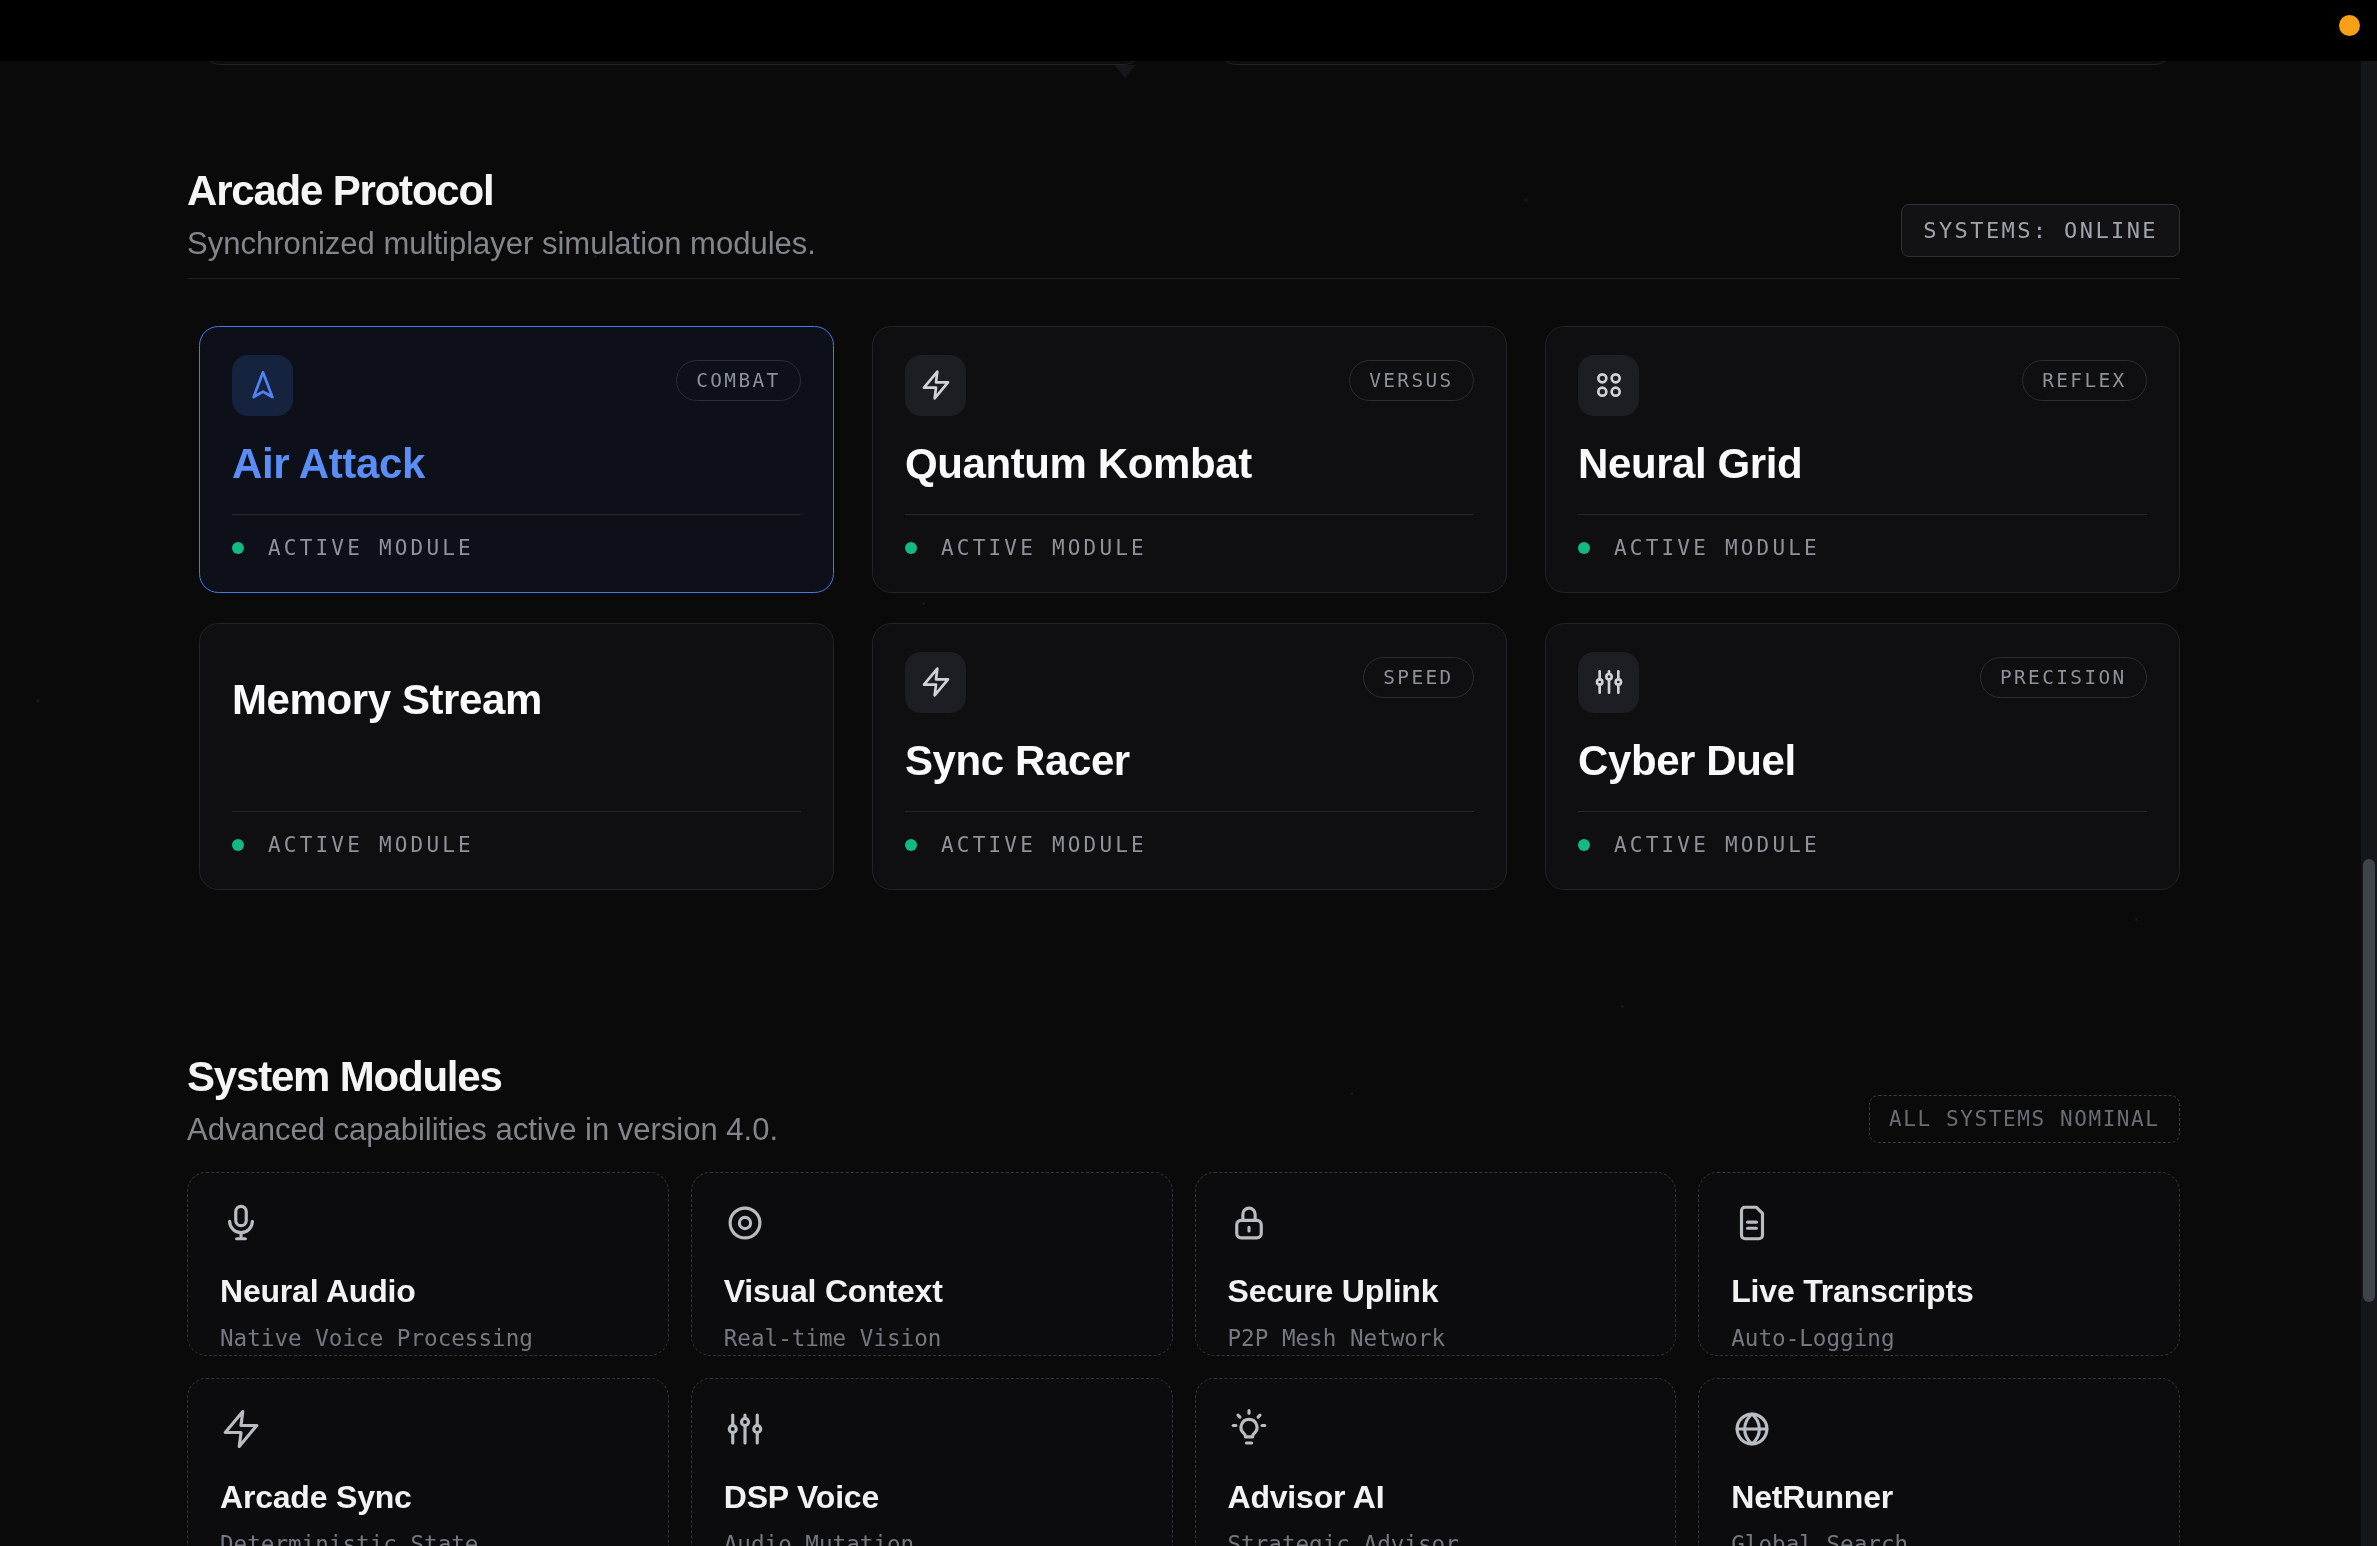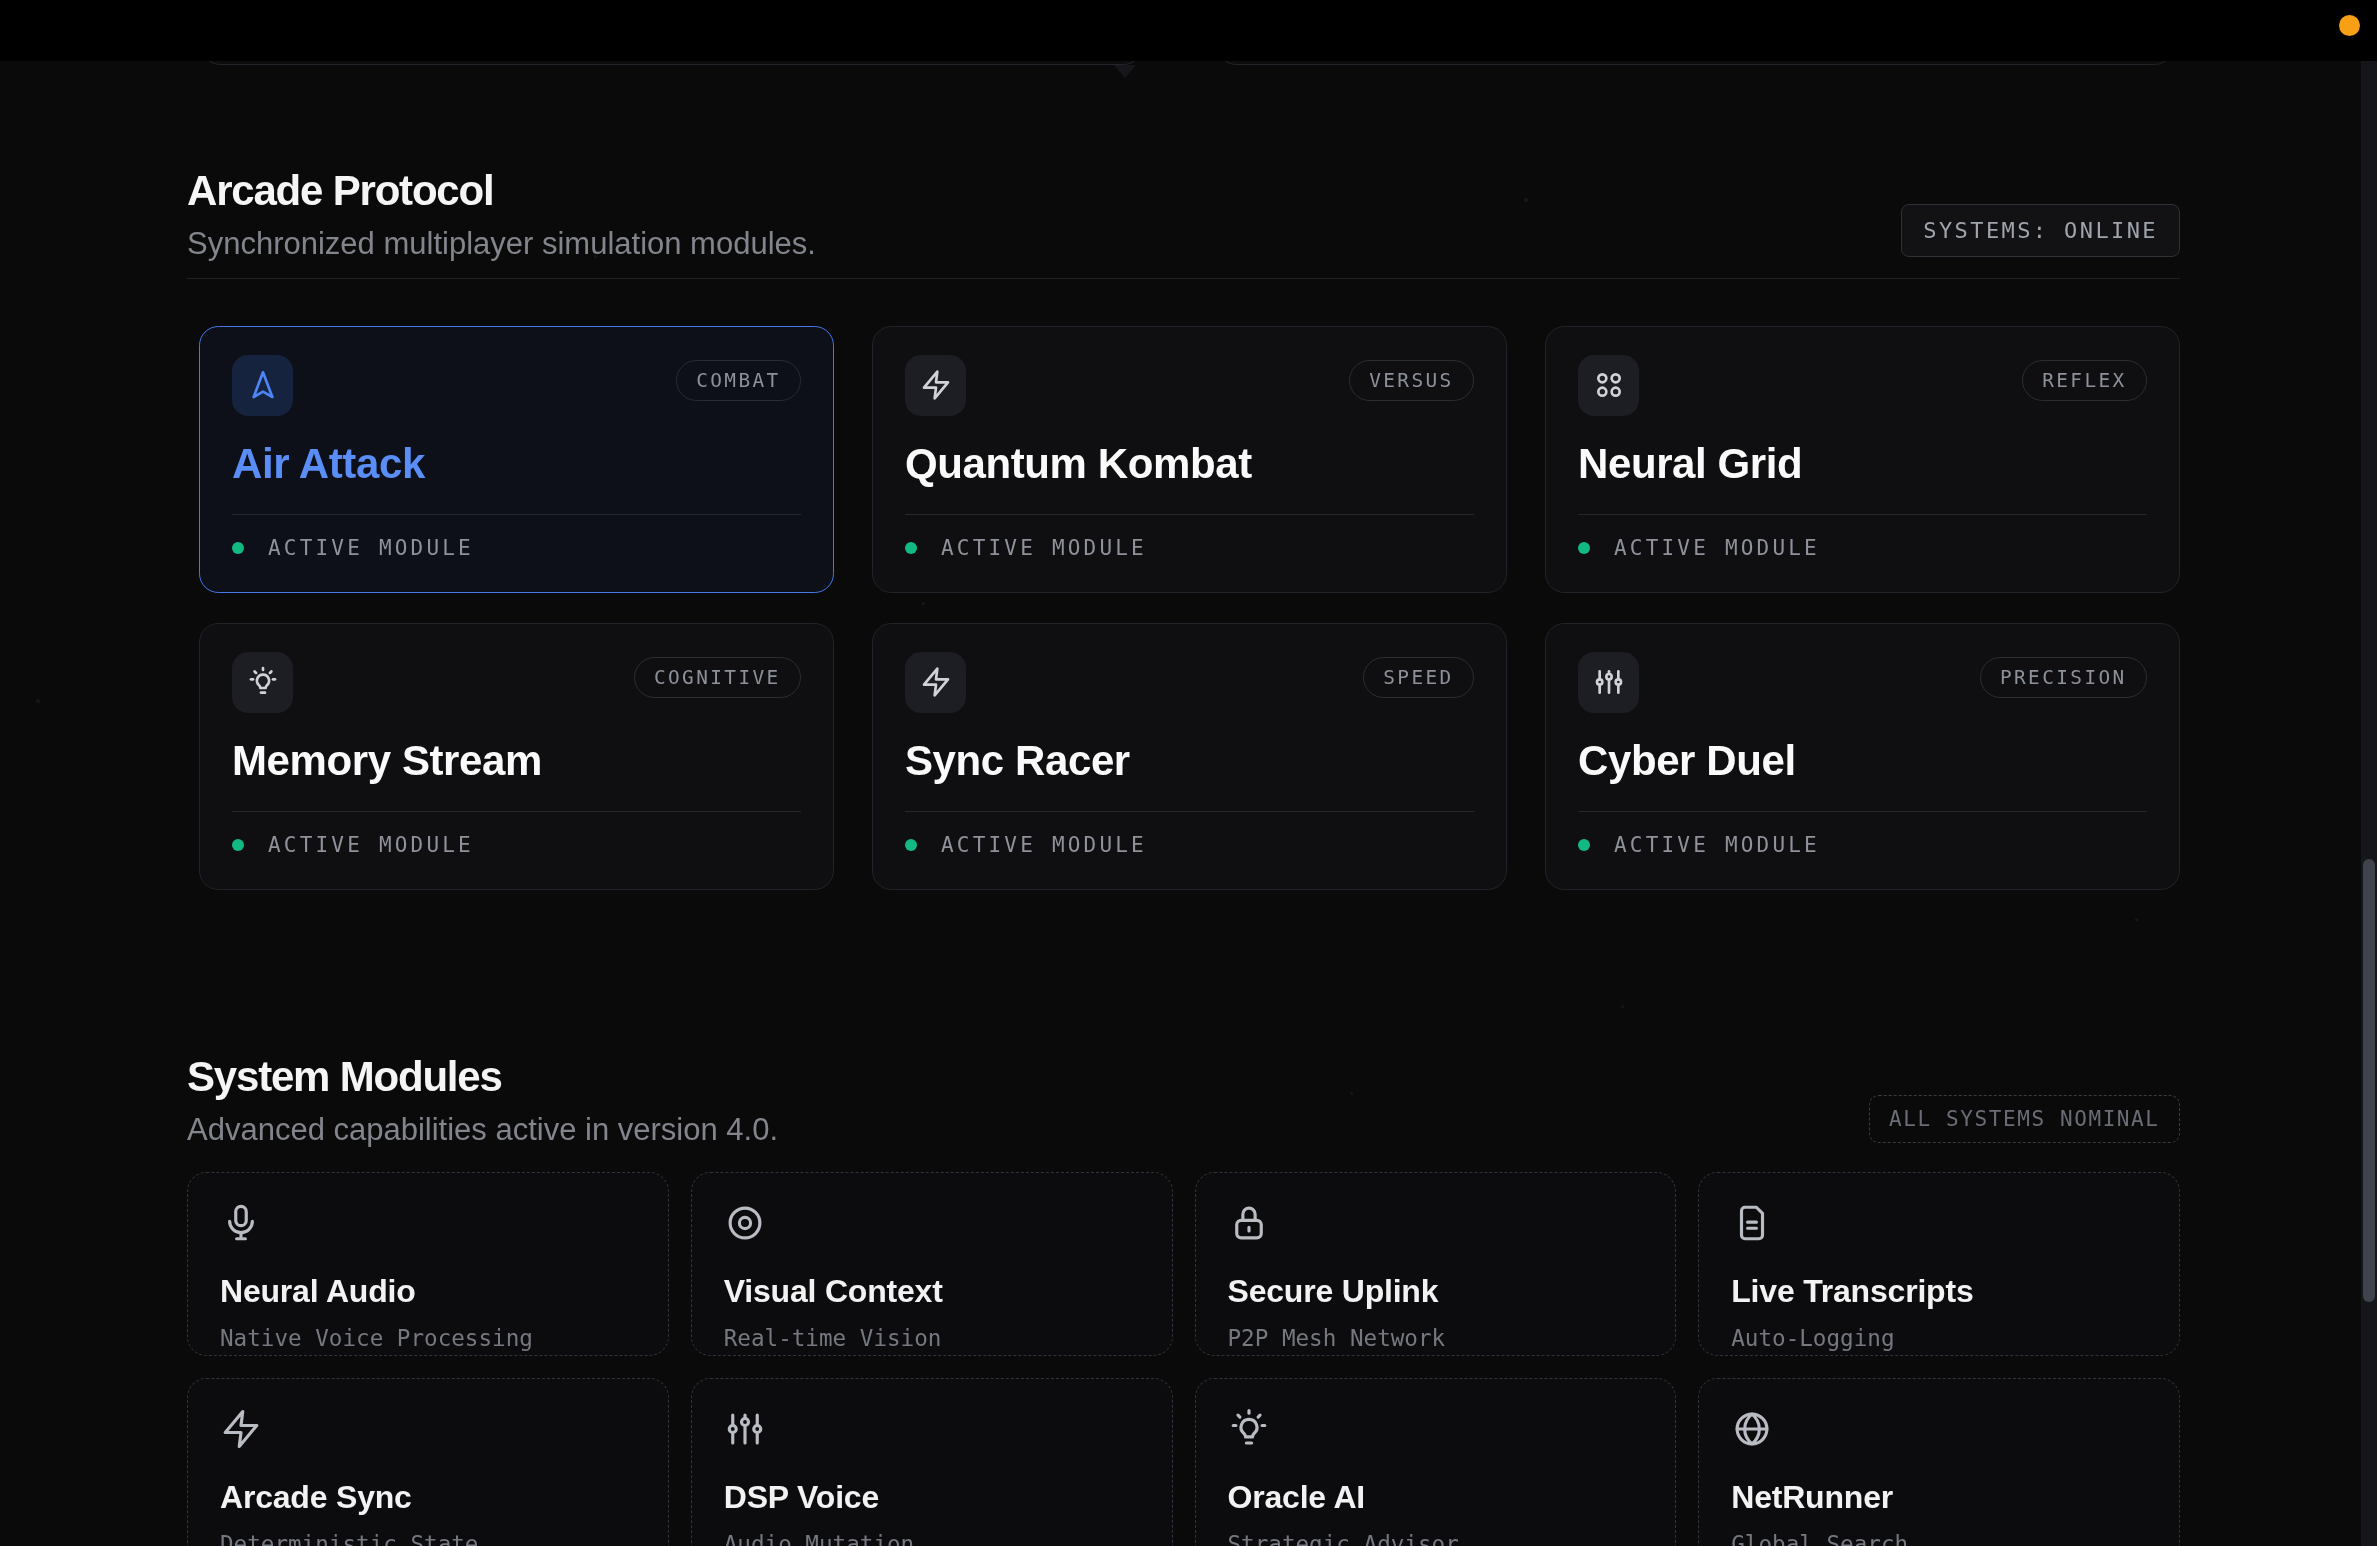--- a/index.html
+++ b/index.html
@@ -155,34 +155,20 @@
         </div>
         <h3 class="gtitle">Neural Grid</h3>
         <div class="gdivider"></div>
         <div class="gstatus">
           <span class="dot" style="background:#12b981"></span>
           <span>ACTIVE MODULE</span>
         </div>
       </div>
 
       <div class="gcard">
-        <div class="gcard-top">
-          <div class="gicon">
-            <svg viewBox="0 0 24 24">
-              <path d="M12 3V1.5"></path>
-                <path d="M6.8 5.2 5.7 4.1"></path>
-                <path d="m17.2 5.2 1.1-1.1"></path>
-                <path d="M4.5 10H3"></path>
-                <path d="M19.5 10H21"></path>
-              <path d="M12 6.5a4.5 4.5 0 0 1 3 7.9c-.6.5-1 1.2-1 2.1h-4c0-.9-.4-1.6-1-2.1a4.5 4.5 0 0 1 3-7.9Z"></path>
-              <path d="M10.5 20h3"></path>
-            </svg>
-          </div>
-          <span class="tag">COGNITIVE</span>
-        </div>
         <h3 class="gtitle">Memory Stream</h3>
         <div class="gdivider"></div>
         <div class="gstatus">
           <span class="dot" style="background:#12b981"></span>
           <span>ACTIVE MODULE</span>
         </div>
       </div>
 
       <div class="gcard">
         <div class="gcard-top">
@@ -307,21 +293,21 @@
       <div class="scard">
         <svg viewBox="0 0 24 24">
           <path d="M12 3V1.5"></path>
             <path d="M6.8 5.2 5.7 4.1"></path>
             <path d="m17.2 5.2 1.1-1.1"></path>
             <path d="M4.5 10H3"></path>
             <path d="M19.5 10H21"></path>
           <path d="M12 6.5a4.5 4.5 0 0 1 3 7.9c-.6.5-1 1.2-1 2.1h-4c0-.9-.4-1.6-1-2.1a4.5 4.5 0 0 1 3-7.9Z"></path>
           <path d="M10.5 20h3"></path>
         </svg>
-        <h4>Oracle AI</h4>
+        <h4>Advisor AI</h4>
         <p class="sdesc">Strategic Advisor</p>
       </div>
 
       <div class="scard">
         <svg viewBox="0 0 24 24">
           <circle cx="12" cy="12" r="8.5"></circle>
             <path d="M3.5 12h17"></path>
           <path d="M12 3.5c2.8 2.3 4.2 5.1 4.2 8.5s-1.4 6.2-4.2 8.5c-2.8-2.3-4.2-5.1-4.2-8.5S9.2 5.8 12 3.5Z"></path>
         </svg>
         <h4>NetRunner</h4>

